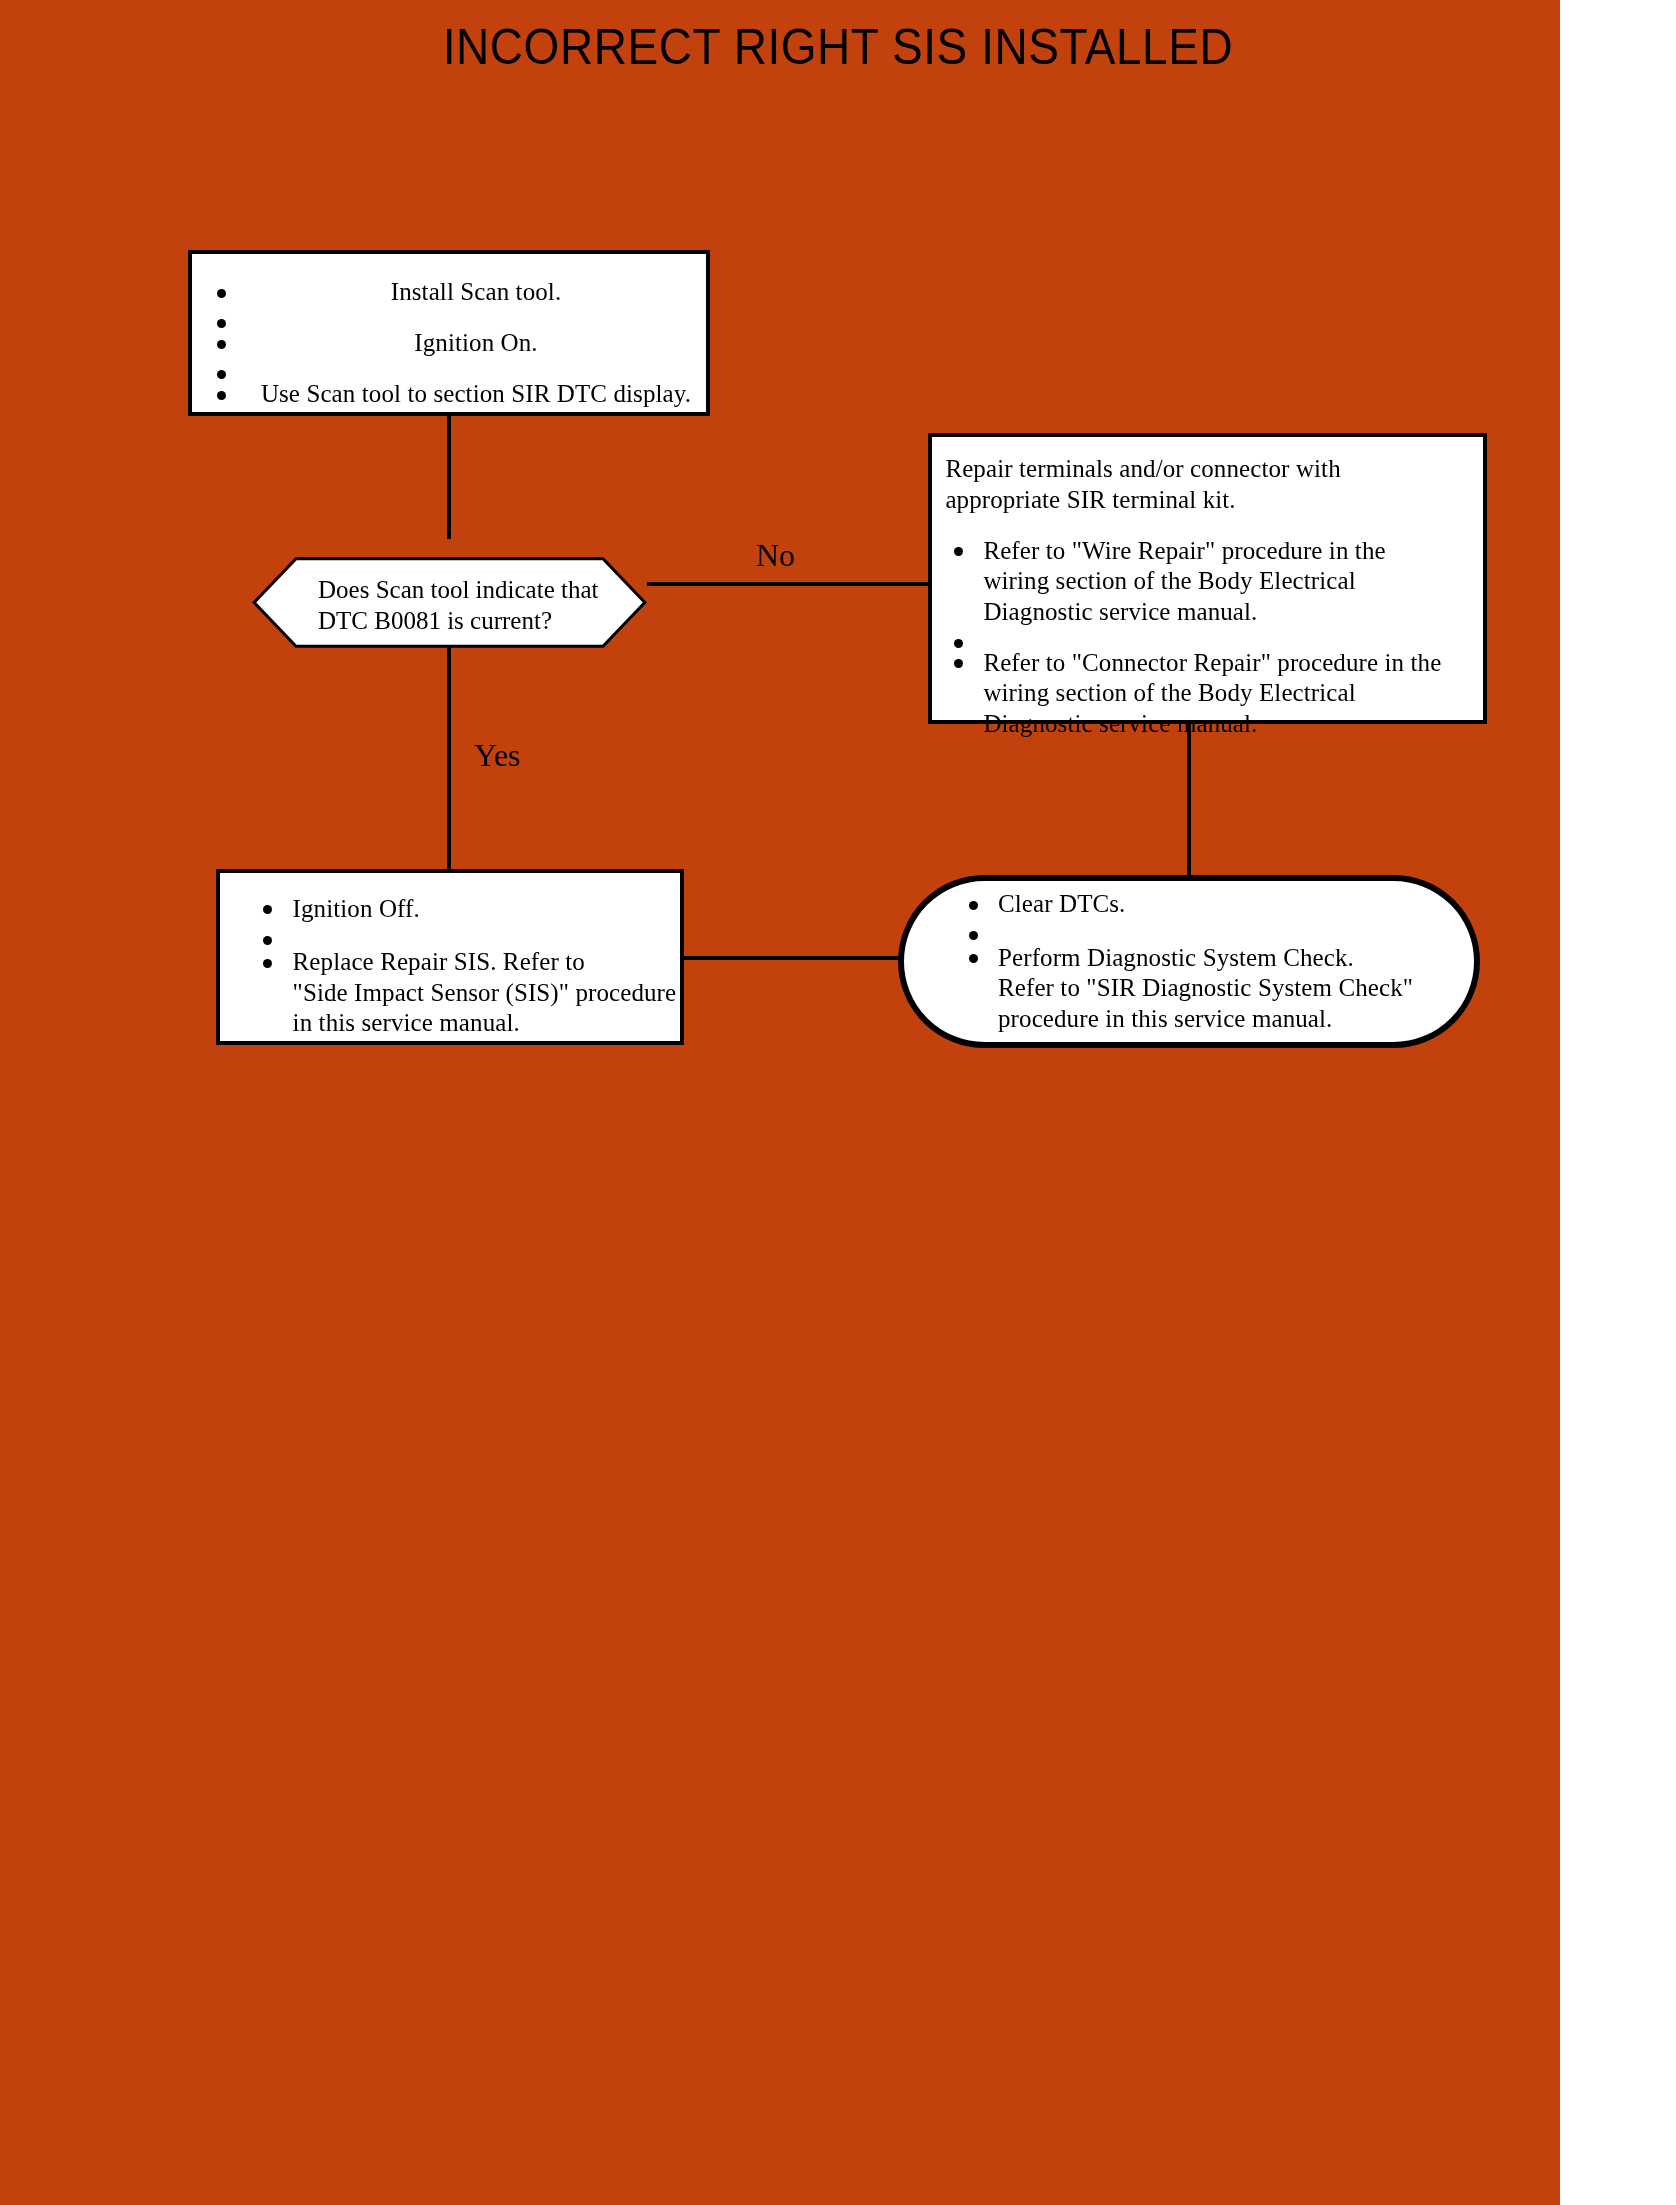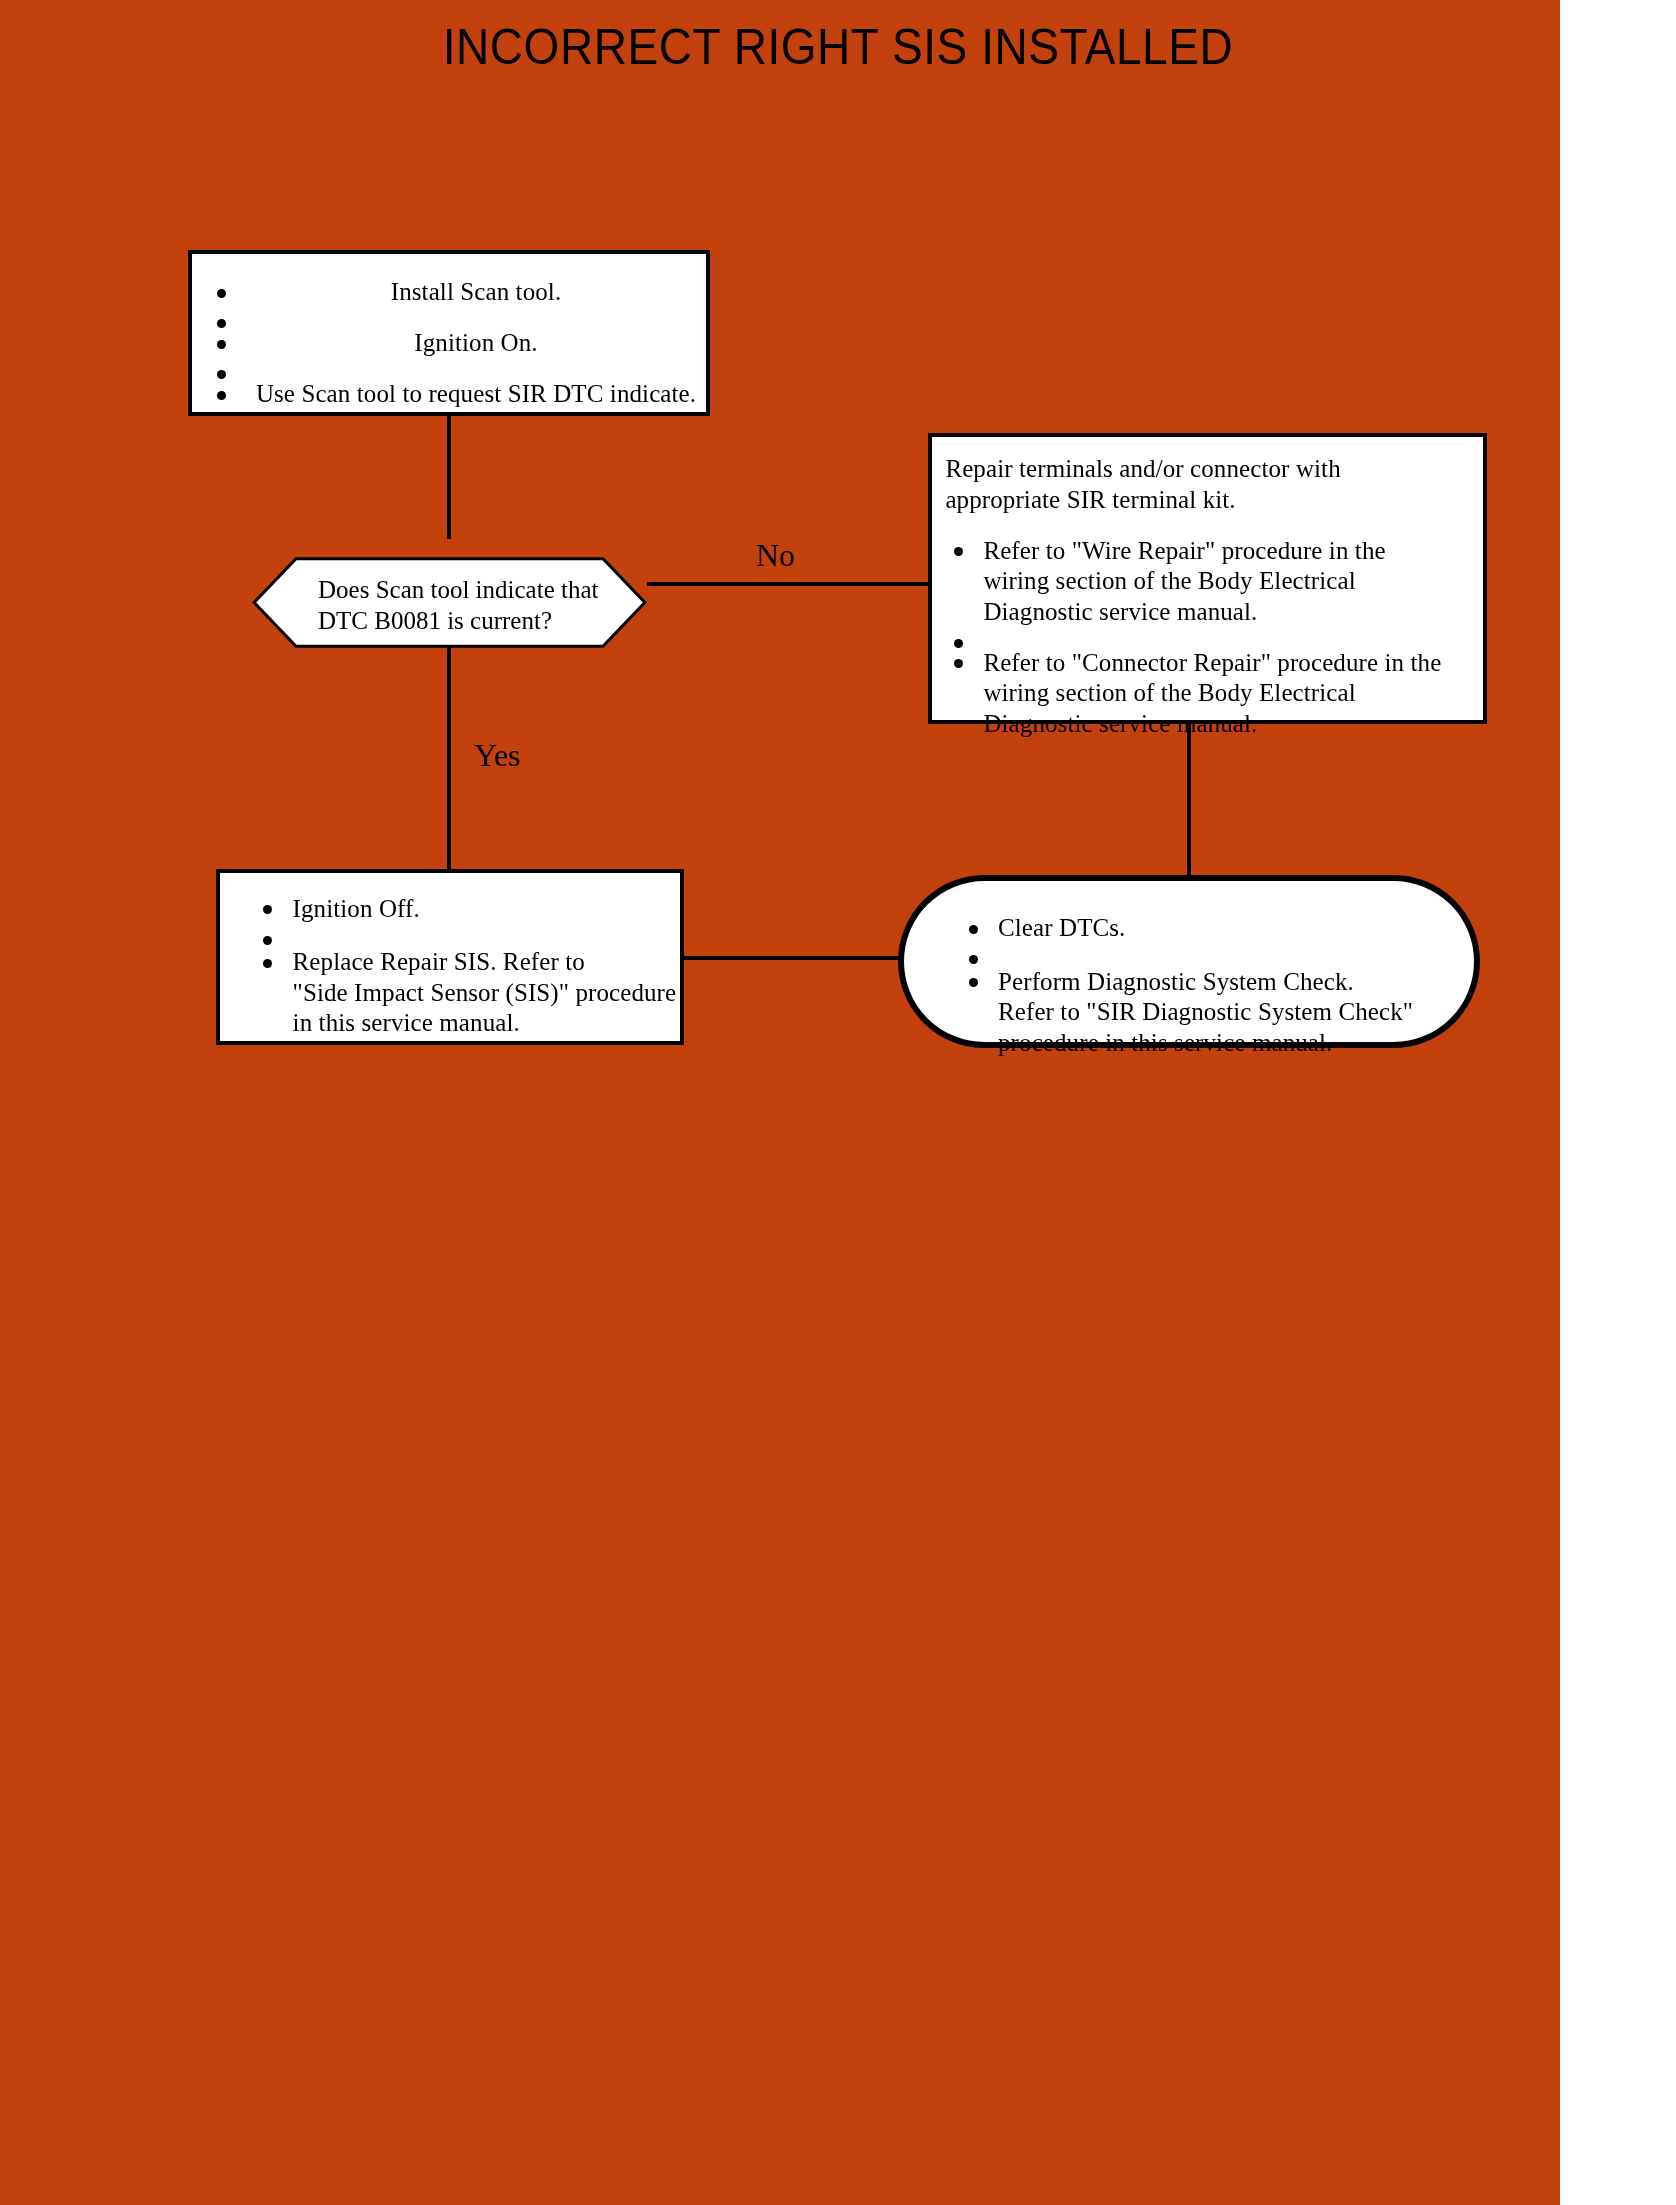--- a/index.html
+++ b/index.html
@@ -102,21 +102,21 @@
   #node-repair .inner { padding: 17px 11px 0 13.4px; }
 
   #node-replace {
     left: 216px;  top: 869px;  width: 468px;  height: 176px; padding-left: 20px;
   }
   #node-replace .inner { padding: 20.7px 0 0 14.6px; }
 
   #node-clear {
     left: 898px;  top: 875px;  width: 582px;  height: 173px;
   }
-  #node-clear .inner { padding: 32px 18px 0 56px; }
+  #node-clear .inner { padding: 8px 18px 0 56px; }
 
   
   .conn {
     position: absolute;
     background: #000000;
   }
   .conn-v { width: 3.6px; }
   .conn-h { height: 3.6px; }
 
   #conn-setup-to-decision { left: 447px; top: 416px; height: 123px; }
@@ -155,21 +155,21 @@
       <ul class="bullets">
         <li>
           <span>Install Scan tool.</span>
         </li>
         <li class="spacer" style="height:20.7px;list-style:none;padding:0"></li>
         <li>
           <span>Ignition On.</span>
         </li>
         <li class="spacer" style="height:20.7px;list-style:none;padding:0"></li>
         <li>
-          <span>Use Scan tool to request SIR DTC indicate.</span>
+          <span>Use Scan tool to section SIR DTC display.</span>
         </li>
       </ul>
     </div>
   </div>
 
   <div class="node" id="node-decision">
     <svg width="395" height="91" viewBox="0 0 650 150">
       <polygon points="72,3 578,3 647,75 578,147 72,147 3,75" fill="#ffffff" stroke="#000000" stroke-width="5"></polygon>
     </svg>
     <div class="hex-text">

